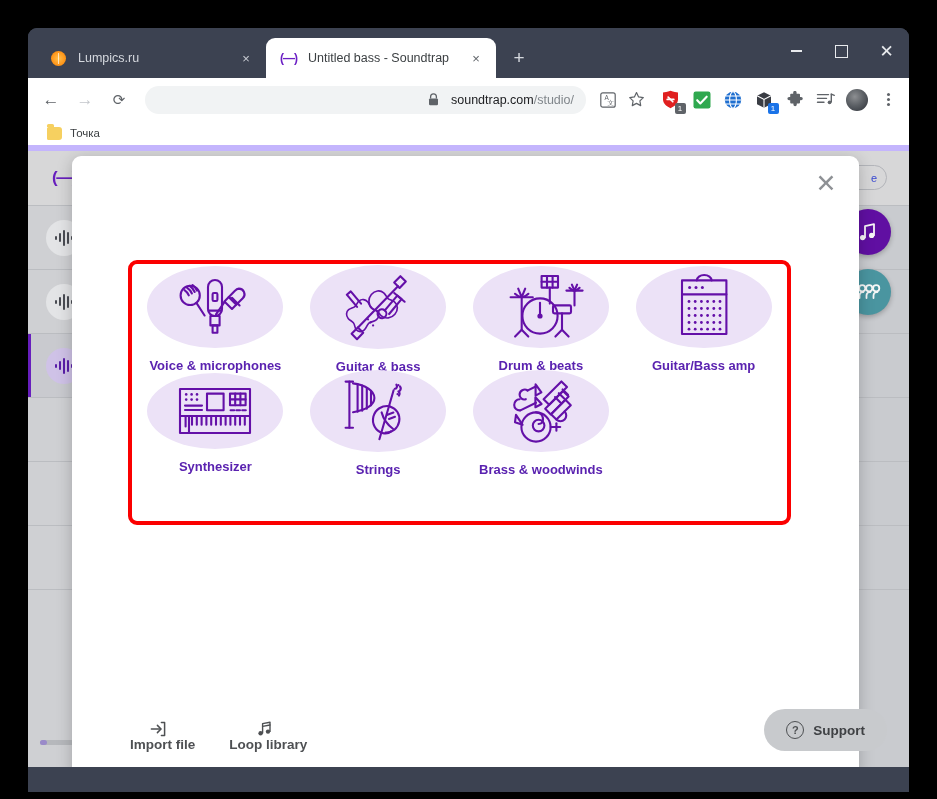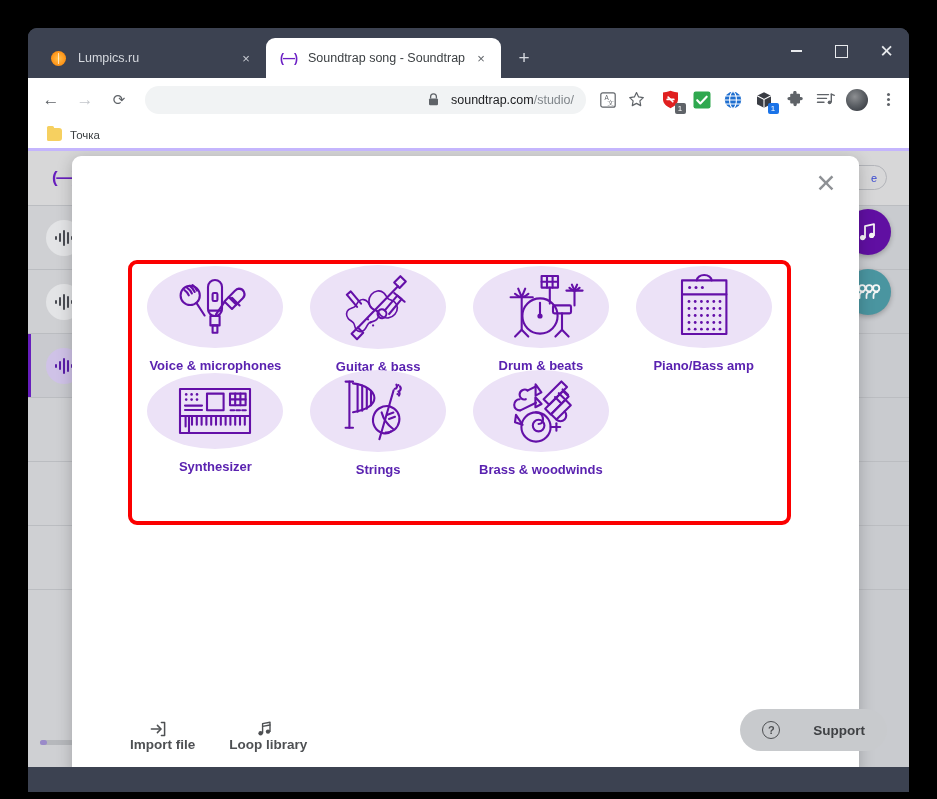--- a/index.html
+++ b/index.html
@@ -184,21 +184,21 @@
     width: 3px; height: 3px; border-radius: 50%;
     background: #5f6368; margin: 1px 0; display: block;
   }
 
   
   #bookmark-bar {
     height: 30px;
     background: #ffffff;
     display: flex; align-items: center;
     padding-left: 12px;
-    border-bottom: 3px solid #c4b5fd;
+    border-bottom: 6px solid #c4b5fd;
   }
   .bookmark-item {
     display: flex; align-items: center;
     height: 24px; padding: 0 7px;
     border-radius: 4px;
   }
   .bm-folder {
     width: 15px; height: 13px; flex: 0 0 15px;
     margin-right: 8px;
     background: #f6d060;
@@ -403,21 +403,21 @@
   }
   #support-widget .sw-icon {
     width: 18px; height: 18px; flex: 0 0 18px;
     margin-right: 9px;
     border: 1.6px solid #4e5053;
     border-radius: 50%;
     display: flex; align-items: center; justify-content: center;
     font-size: 11px; font-weight: 700; color: #4e5053;
   }
   #support-widget .sw-label {
-    font-size: 13.5px; font-weight: 700; color: #3f4144; margin-left: 24px;
+    font-size: 13.5px; font-weight: 700; color: #3f4144;
   }
 </style>
 </head>
 <body>
 
 <div id="desktop">
 
   <div id="browser-window">
 
     <div id="tab-strip">
@@ -427,21 +427,21 @@
           <span class="fav-orange"></span>
         </span>
         <span class="tab-title">Lumpics.ru</span>
         <span class="tab-close">×</span>
       </div>
 
       <div class="tab active">
         <span class="tab-favicon">
           <span class="fav-soundtrap">(—)</span>
         </span>
-        <span class="tab-title">Soundtrap song - Soundtrap</span>
+        <span class="tab-title">Untitled bass - Soundtrap</span>
         <span class="tab-close">×</span>
       </div>
 
       <div id="new-tab-button">+</div>
 
       <div id="window-controls">
         <div class="win-btn win-min"></div>
         <div class="win-btn win-max"></div>
         <div class="win-btn win-close">✕</div>
       </div>
@@ -746,21 +746,21 @@
                       <circle cx="55" cy="56.5" r="1.4"></circle>
                     <circle cx="24" cy="63.2" r="1.4"></circle>
                       <circle cx="30.2" cy="63.2" r="1.4"></circle>
                       <circle cx="36.4" cy="63.2" r="1.4"></circle>
                       <circle cx="42.6" cy="63.2" r="1.4"></circle>
                       <circle cx="48.8" cy="63.2" r="1.4"></circle>
                       <circle cx="55" cy="63.2" r="1.4"></circle>
                   </g>
                 </svg>
               </div>
-              <div class="tile-label">Piano/Bass amp</div>
+              <div class="tile-label">Guitar/Bass amp</div>
             </div>
 
             <div class="instrument-tile">
               <div class="tile-circle">
                 <svg width="86" height="76" viewBox="0 0 86 76" fill="none" stroke="#6410a8" stroke-width="2.1" stroke-linecap="round" stroke-linejoin="round">
                   <rect x="8" y="16" width="70" height="27"></rect>
                   <rect x="8" y="43" width="70" height="17"></rect>
                   <rect x="35" y="20.6" width="16.6" height="16.6"></rect>
                   <rect x="58" y="20.6" width="15.6" height="11.6"></rect>
                   <path d="M58 26.4h15.6M63.2 20.6v11.6M68.4 20.6v11.6"></path>

